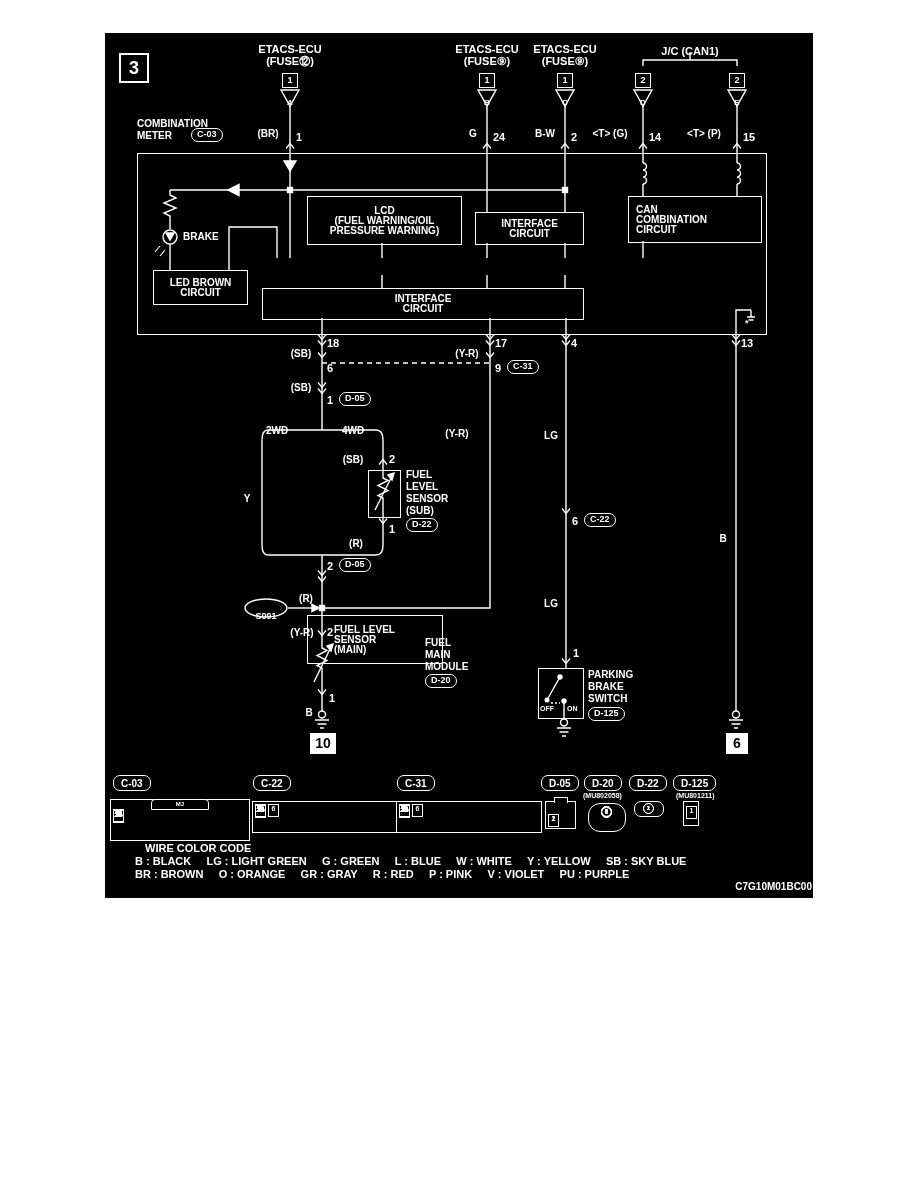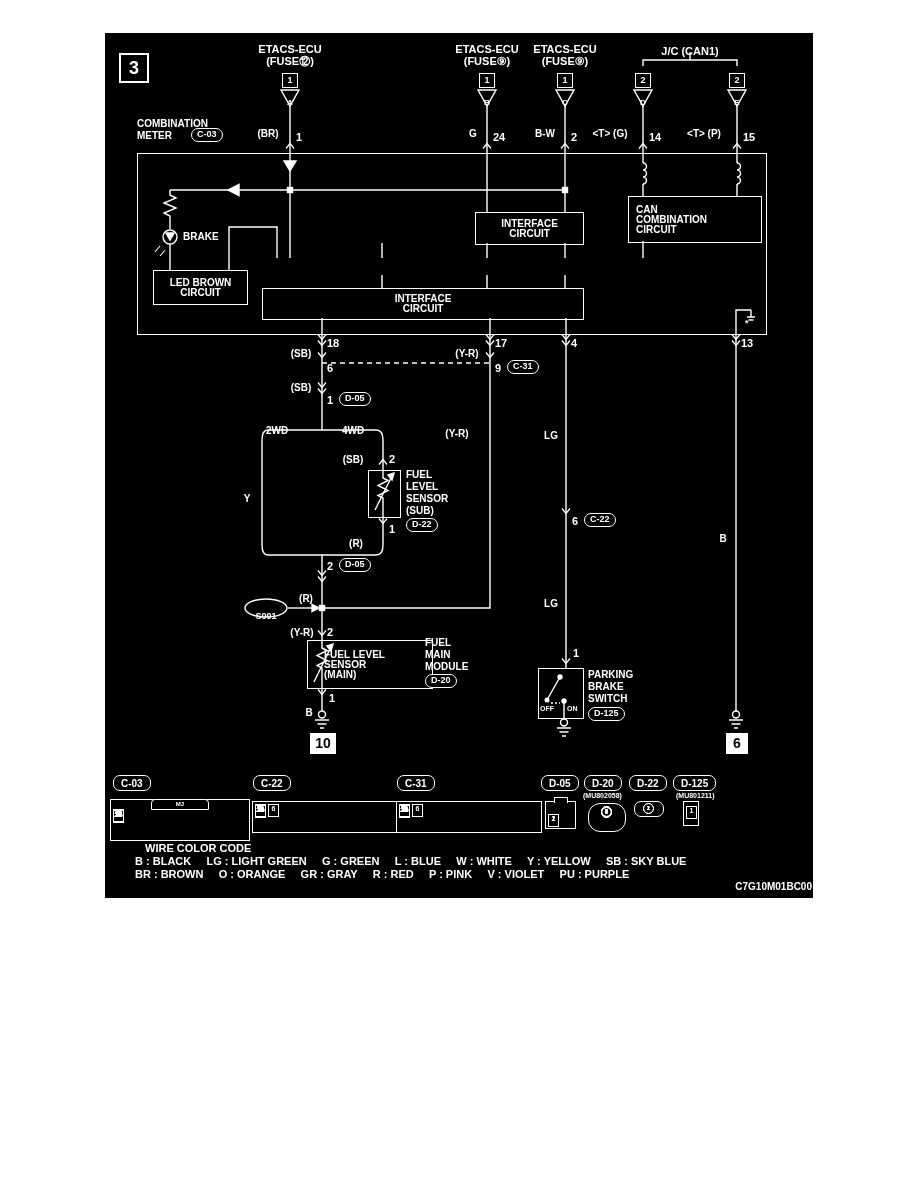--- a/index.html
+++ b/index.html
@@ -188,20 +188,25 @@
   <span class="t10" style="left:32px;top:98px">METER</span>
   <div class="tag" style="left:86px;top:95px">C-03</div>
 
   <div class="blk" style="left:32px;top:120px;width:628px;height:180px;background:transparent"></div>
 
   <span class="t10" style="left:78px;top:199px">BRAKE</span>
   <div class="blk" style="left:48px;top:237px;width:93px;height:33px">
     <span style="position:static">LED BROWN</span>
     <span style="position:static">CIRCUIT</span>
   </div>
+  <div class="blk" style="left:202px;top:163px;width:153px;height:47px">
+    <span style="position:static">LCD</span>
+    <span style="position:static">(FUEL WARNING/OIL</span>
+    <span style="position:static">PRESSURE WARNING)</span>
+  </div>
   <div class="blk" style="left:370px;top:179px;width:107px;height:31px">
     <span style="position:static">INTERFACE</span>
     <span style="position:static">CIRCUIT</span>
   </div>
   <div class="blk left" style="left:523px;top:163px;width:125px;height:45px">
     <span style="position:static">CAN</span>
     <span style="position:static">COMBINATION</span>
     <span style="position:static">CIRCUIT</span>
   </div>
   <div class="blk" style="left:157px;top:255px;width:320px;height:30px">
@@ -241,21 +246,21 @@
   <span class="ctr t10" style="left:251px;top:498px">(R)</span>
 
   <span class="t11" style="left:222px;top:528px">2</span>
   <div class="tag" style="left:234px;top:525px">D-05</div>
   <span class="ctr t10" style="left:201px;top:553px">(R)</span>
 
   <span class="ctr t9" style="left:161px;top:571px">S091</span>
   <span class="ctr t10" style="left:197px;top:587px">(Y-R)</span>
   <span class="t11" style="left:222px;top:594px">2</span>
 
-  <div class="blk left" style="left:202px;top:607px;width:108px;height:47px;padding-left:16px">
+  <div class="blk left" style="left:202px;top:582px;width:108px;height:47px;padding-left:26px">
     <span style="position:static">FUEL LEVEL</span>
     <span style="position:static">SENSOR</span>
     <span style="position:static">(MAIN)</span>
   </div>
   <span class="t10" style="left:320px;top:605px">FUEL</span>
   <span class="t10" style="left:320px;top:617px">MAIN</span>
   <span class="t10" style="left:320px;top:629px">MODULE</span>
   <div class="tag" style="left:320px;top:641px">D-20</div>
   <span class="t11" style="left:224px;top:660px">1</span>
   <span class="ctr t10" style="left:204px;top:667px">B</span>

